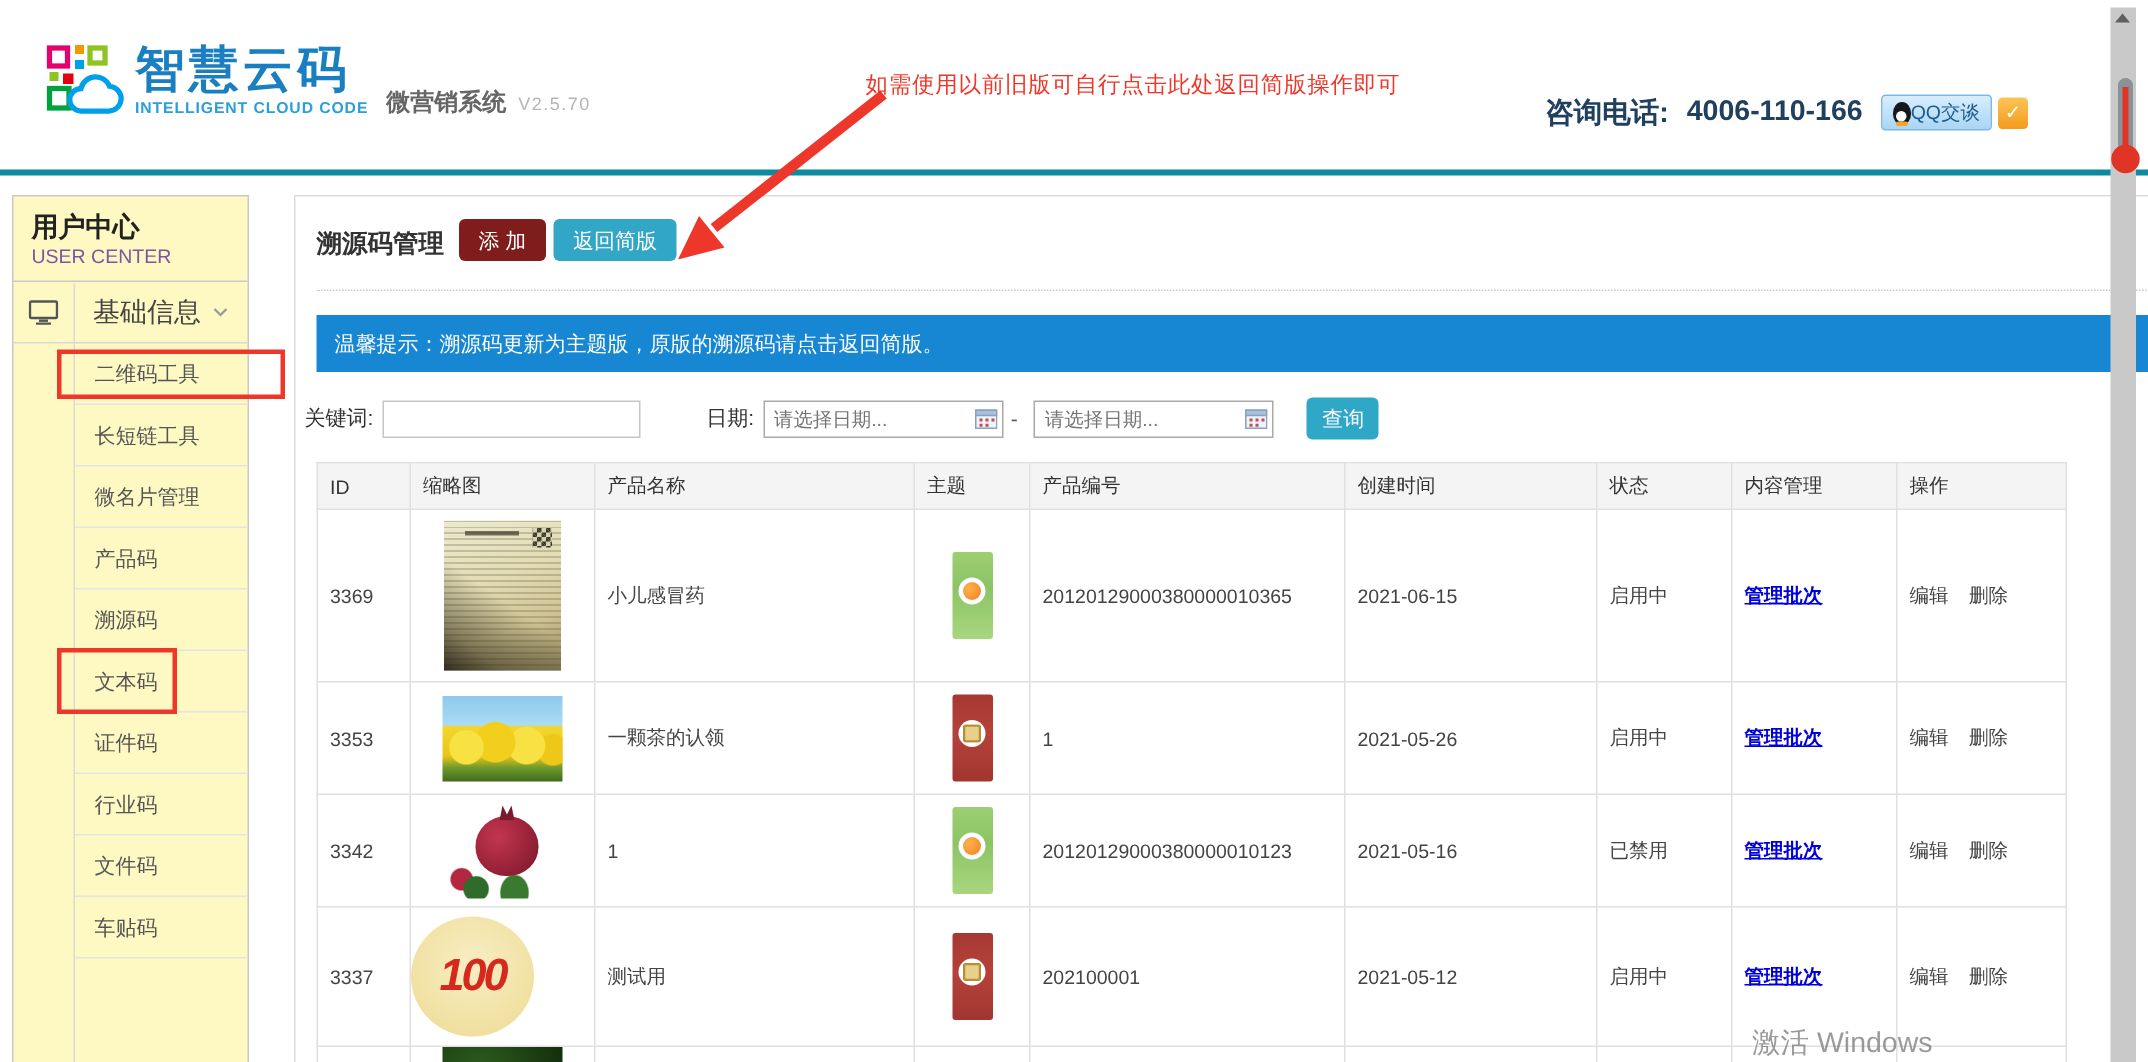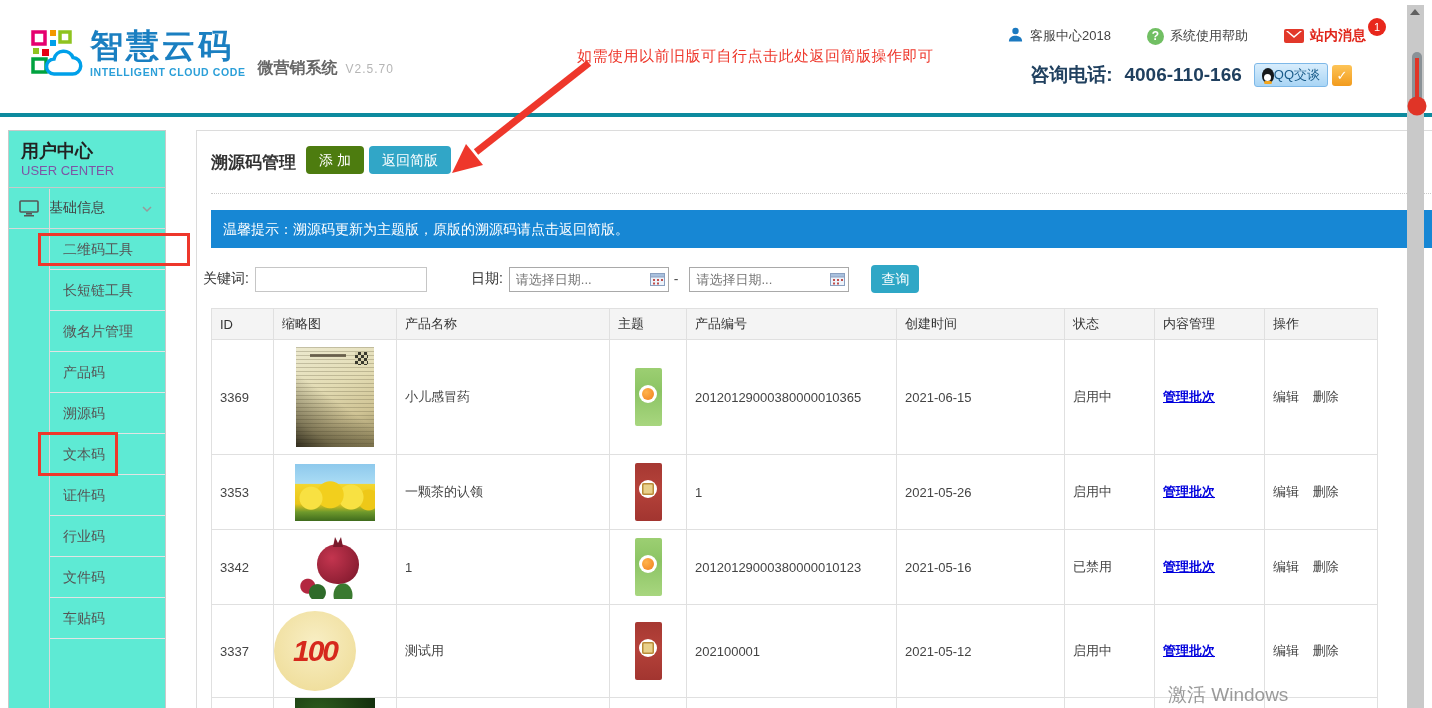--- a/index.html
+++ b/index.html
@@ -46,40 +46,40 @@
   .qq-check { width:20px; height:21px; margin-left:3px; border-radius:3px; background:linear-gradient(180deg,#fdc457,#f29b1d);
               color:#fff; font-size:13px; font-weight:bold; display:flex; align-items:center; justify-content:center; cursor:pointer; }
 
   
   .annotation-text { position:absolute; left:577px; top:47px; font-size:15px; color:#ee372b; letter-spacing:0.5px; z-index:60; }
   .annotation-arrow { position:absolute; left:0; top:0; width:1432px; height:708px; pointer-events:none; z-index:60; }
   .ann-rect-tools { position:absolute; left:38px; top:233px; width:152px; height:33px; border:3px solid #ee372b; z-index:55; pointer-events:none; }
   .ann-rect-trace { position:absolute; left:38px; top:432px; width:80px; height:44px; border:3px solid #ee372b; z-index:55; pointer-events:none; }
 
   
-  .sidebar { position:absolute; left:8px; top:130px; width:158px; height:578px; background:#5eead4;
+  .sidebar { position:absolute; left:8px; top:130px; width:158px; height:578px; background:#fef9c3;
              border:1px solid #c9c9c9; border-bottom:none; }
   .sidebar-head { height:57px; border-bottom:1px solid #c9c9c9; padding:9px 0 0 12px; }
   .sidebar-title { font-size:18px; font-weight:bold; color:#222; line-height:22px; }
   .sidebar-sub { font-size:13px; color:#7d55a5; line-height:17px; }
   .sidebar-gutter-line { position:absolute; left:40px; top:58px; bottom:0; width:1px; background:#dadada; }
   .side-group { display:flex; align-items:center; height:41px; border-bottom:1px solid #d8d8d8; }
   .side-group .icon-box { width:40px; display:flex; align-items:center; justify-content:center; }
-  .side-group .lbl { flex:1; font-size:14px; color:#444; }
+  .side-group .lbl { flex:1; font-size:18px; color:#444; padding-left:13px; }
   .side-group .chev { margin-right:12px; }
   .side-item { margin-left:41px; height:41px; line-height:41px; border-bottom:1px solid #e3e3e3;
                font-size:14px; color:#555; padding-left:13px; cursor:pointer; }
 
   
   .main { position:absolute; left:196px; top:130px; width:1358px; height:578px; background:#fff;
           border:1px solid #dcdcdc; border-bottom:none; }
   .main-title { position:absolute; left:14px; top:20px; font-size:17px; font-weight:bold; color:#333; }
   .btn { display:inline-block; border:none; border-radius:4px; color:#fff; font-size:14px; height:28px;
          padding:0 13px; line-height:28px; cursor:pointer; font-family:inherit; }
-  .btn-add { position:absolute; left:109px; top:15px; background:#4d7c0f; }
+  .btn-add { position:absolute; left:109px; top:15px; background:#7f1d1d; }
   .btn-back { position:absolute; left:172px; top:15px; background:#31a6c7; }
   .dotted-sep { position:absolute; left:14px; right:4px; top:62px; border-bottom:1px dotted #c9c9c9; }
   .notice { position:absolute; left:14px; right:4px; top:79px; height:38px; background:#1787d4; color:#fff;
             font-size:14px; line-height:38px; padding-left:12px; }
 
   .filter-row { position:absolute; left:6px; top:134px; height:28px; display:flex; align-items:center; font-size:14px; color:#333; }
   .kw-input { width:172px; height:25px; border:1px solid #c6c6c6; margin-left:6px; padding:0 5px; font-size:13px; font-family:inherit; }
   .date-label { margin-left:44px; }
   .date-wrap { position:relative; margin-left:6px; }
   .date-input { width:160px; height:25px; border:1px solid #a9a9a9; padding:0 22px 0 6px; font-size:13px; color:#777; font-family:inherit; }
@@ -175,40 +175,20 @@
     <span class="logo-text">
       <span class="logo-title" style="display:block">智慧云码</span>
       <span class="logo-sub" style="display:block">INTELLIGENT CLOUD CODE</span>
     </span>
     <span class="product-block">
       <span class="product-name">微营销系统</span>
       <span class="product-version">V2.5.70</span>
     </span>
   </div>
 
-  <div class="top-links">
-    <span class="top-link">
-      <span>
-        <svg width="17" height="17" viewBox="0 0 18 18">
-            <circle cx="9" cy="5.3" r="3.4" fill="#1b79c0"></circle>
-            <path d="M2 16.5c0-4.2 3.1-6.2 7-6.2s7 2 7 6.2z" fill="#1b79c0"></path>
-          </svg>
-      </span>
-      <span>客服中心2018</span>
-    </span>
-    <span class="top-link">
-      <span class="help-icon">?</span>
-      <span>系统使用帮助</span>
-    </span>
-    <span class="top-link">
-      <span class="mail-icon"></span>
-      <span class="msg-text">站内消息</span>
-      <span class="badge">1</span>
-    </span>
-  </div>
 
   <div class="phone-row">
     <span class="phone-label">咨询电话:</span>
     <span class="phone-number">4006-110-166</span>
     <span class="qq-btn">
       <span class="penguin"></span>
       <span class="qq-label">QQ交谈</span>
     </span>
     <span class="qq-check" style="margin-left:-8px;">✓</span>
   </div>

